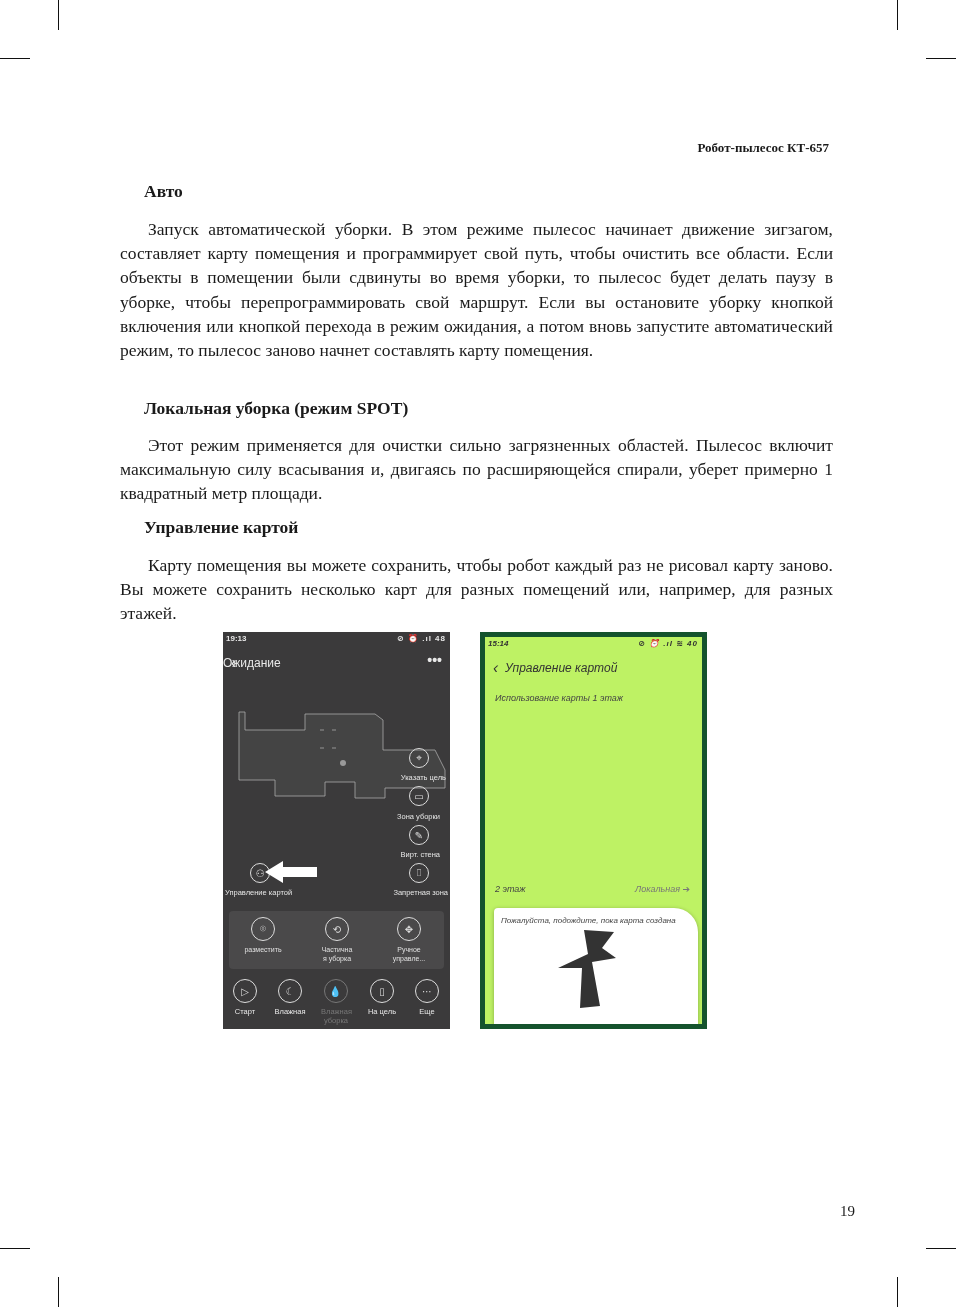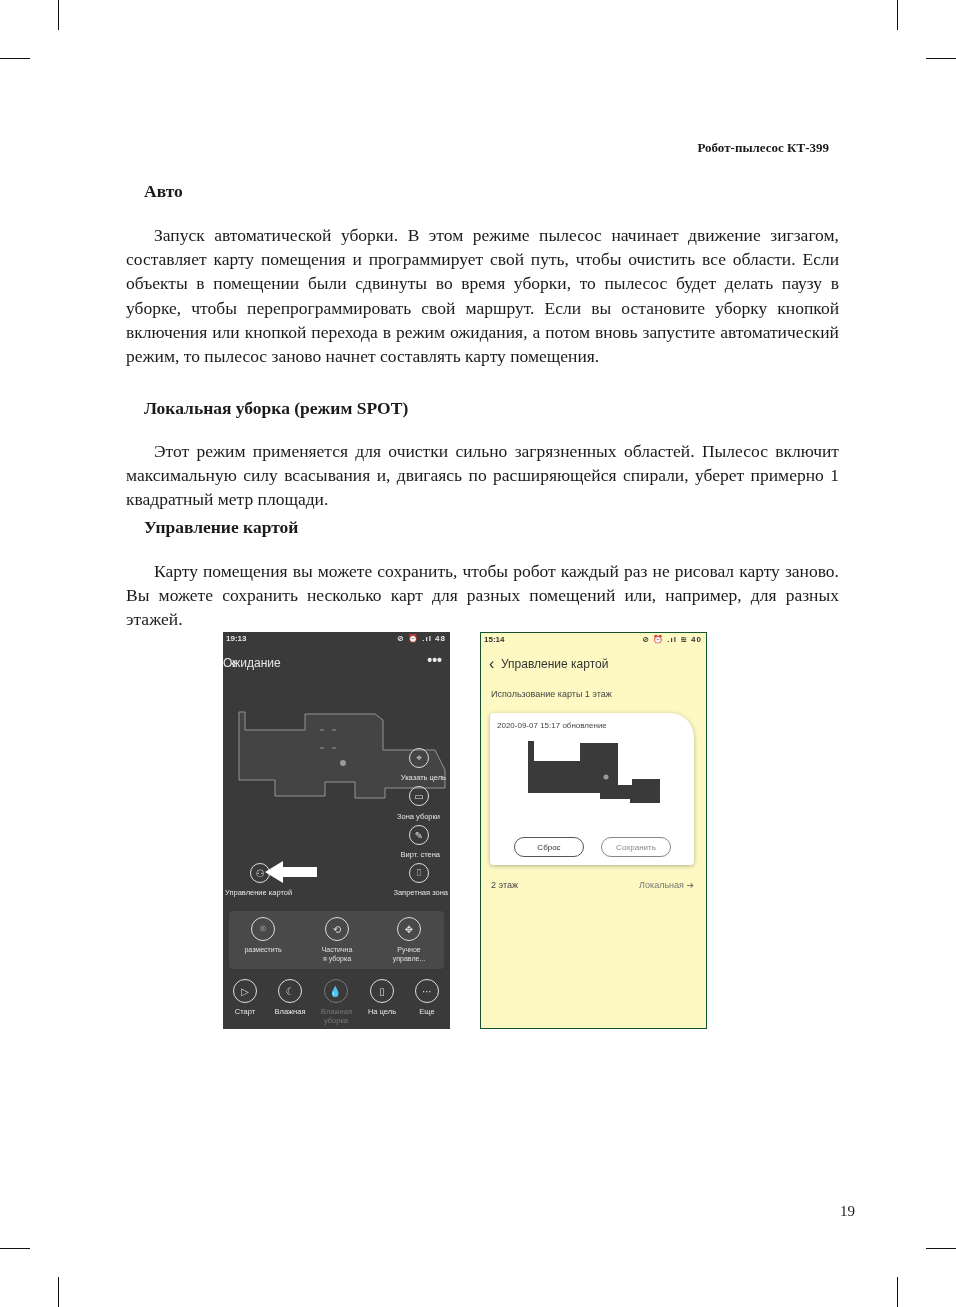--- a/index.html
+++ b/index.html
@@ -1,25 +1,25 @@
 <!DOCTYPE html>
 <html><head>
 <meta charset="utf-8">
 <style>
   html, body { margin:0; padding:0; background:#fff; }
   body { width:956px; height:1307px; position:relative; overflow:hidden; font-family:"Liberation Serif","DejaVu Serif",serif; color:#1a1a1a; }
   .crop { position:absolute; background:#111; }
   .running-header { position:absolute; left:600px; top:140px; width:229px; text-align:right; font-weight:bold; font-size:13px; }
   .section-title { position:absolute; left:144px; font-weight:bold; font-size:17.5px; }
-  .para { position:absolute; left:116px; width:713px; font-size:17.5px; line-height:24.2px; text-align:justify; text-indent:28px; margin:10px; }
+  .para { position:absolute; left:116px; width:713px; font-size:17.5px; line-height:24.2px; text-align:justify; text-indent:28px; margin:4px; }
   .page-number { position:absolute; left:840px; top:1203px; font-size:15px; }
 
   .phone { position:absolute; top:632px; width:227px; height:397px; overflow:hidden; font-family:"Liberation Sans","DejaVu Sans",sans-serif; }
   .phone-dark { left:223px; background:#3b3a3b; color:#e8e8e8; }
-  .phone-light { left:480px; background:#fef9c3; color:#333; border:1px solid #14532d; box-sizing:border-box; }
+  .phone-light { left:480px; background:#bef264; color:#333; border:5px solid #14532d; box-sizing:border-box;font-style:italic; }
   .status { position:absolute; top:2px; left:3px; right:4px; font-size:8px; font-weight:bold; display:flex; justify-content:space-between; }
   .status-icons { font-size:8px; letter-spacing:1px; }
   .title-row { position:absolute; top:20px; left:0; right:0; height:22px; }
   .back { position:absolute; left:8px; top:2px; font-size:16px; }
   .screen-title { position:absolute; left:0; right:0; text-align:left; top:4px; font-size:12px; }
   .more { position:absolute; right:8px; top:0; font-size:14px; font-weight:bold; }
 
   .circle-btn { position:absolute; width:18px; height:18px; border:1.3px solid #ddd; border-radius:50%; display:flex; align-items:center; justify-content:center; font-size:10px; color:#ddd; }
   .side-label { position:absolute; font-size:7.5px; color:#e6e6e6; white-space:nowrap; }
 
@@ -49,21 +49,21 @@
 
 <div class="crop" style="left:58px;top:0;width:1px;height:30px"></div>
 <div class="crop" style="left:0;top:58px;width:30px;height:1px"></div>
 <div class="crop" style="left:897px;top:0;width:1px;height:30px"></div>
 <div class="crop" style="left:926px;top:58px;width:30px;height:1px"></div>
 <div class="crop" style="left:58px;top:1277px;width:1px;height:30px"></div>
 <div class="crop" style="left:0;top:1248px;width:30px;height:1px"></div>
 <div class="crop" style="left:897px;top:1277px;width:1px;height:30px"></div>
 <div class="crop" style="left:926px;top:1248px;width:30px;height:1px"></div>
 
-<div class="running-header">Робот-пылесос КТ-399</div>
+<div class="running-header">Робот-пылесос КТ-657</div>
 
 <div class="section-title" style="top:181px">Авто</div>
 <p class="para" style="top:213px">Запуск автоматической уборки. В этом режиме пылесос начинает движение зигзагом, составляет карту помещения и программирует свой путь, чтобы очистить все области. Если объекты в помещении были сдвинуты во время уборки, то пылесос будет делать паузу в уборке, чтобы перепрограммировать свой маршрут. Если вы остановите уборку кнопкой включения или кнопкой перехода в режим ожидания, а потом вновь запустите автоматический режим, то пылесос заново начнет составлять карту помещения.</p>
 
 <div class="section-title" style="top:398px">Локальная уборка (режим SPOT)</div>
 <p class="para" style="top:429px">Этот режим применяется для очистки сильно загрязненных областей. Пылесос включит максимальную силу всасывания и, двигаясь по расширяющейся спирали, уберет примерно 1 квадратный метр площади.</p>
 
 <div class="section-title" style="top:517px">Управление картой</div>
 <p class="para" style="top:549px">Карту помещения вы можете сохранить, чтобы робот каждый раз не рисовал карту заново. Вы можете сохранить несколько карт для разных помещений или, например, для разных этажей.</p>
 
@@ -144,28 +144,25 @@
     <span>15:14</span>
     <span class="status-icons">⊘ ⏰ .ıl ≋ 40</span>
   </div>
   <div class="title-row">
     <span class="back">‹</span>
     <span class="screen-title" style="left:20px">Управление картой</span>
   </div>
 
   <div class="light-section" style="top:56px">Использование карты 1 этаж</div>
 
-  <div class="card" style="top:80px;height:152px">
-    <div class="card-ts">2020-09-07 15:17 обновление</div>
-    <svg style="position:absolute;left:30px;top:28px" width="150" height="70">
-      <path d="M8 0 L14 0 L14 20 L60 20 L60 2 L98 2 L98 44 L112 44 L112 38 L140 38 L140 62 L110 62 L110 58 L80 58 L80 52 L8 52 Z" fill="#3a3a3a"></path>
-      <circle cx="86" cy="36" r="2.5" fill="#999"></circle>
-    </svg>
-    <div class="pill" style="left:24px;width:68px">Сброс</div>
-    <div class="pill save" style="left:111px;width:68px">Сохранить</div>
-  </div>
 
   <div class="light-section" style="top:247px">2 этаж</div>
   <div class="edit-link" style="top:247px">Локальная ➔</div>
 
+  <div class="card" style="top:271px;height:140px">
+    <div class="card-ts">Пожалуйста, подождите, пока карта создана</div>
+    <svg style="position:absolute;left:50px;top:20px" width="110" height="110">
+      <path d="M40 2 L70 4 L58 20 L72 30 L48 34 L56 78 L36 80 L38 40 L14 40 L44 26 Z" fill="#333"></path>
+    </svg>
+  </div>
 </div>
 
 <div class="page-number">19</div>
 
 </body></html>

